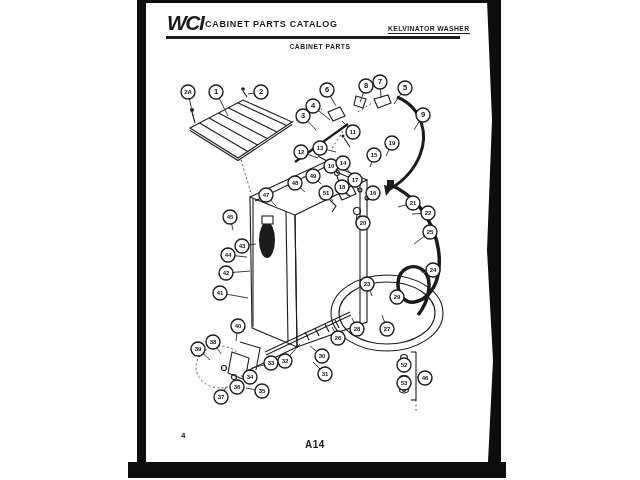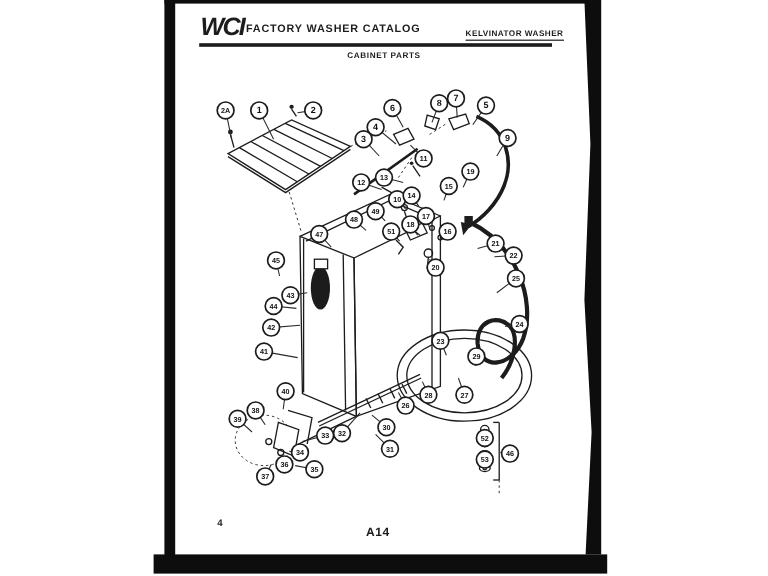--- a/index.html
+++ b/index.html
@@ -25,21 +25,21 @@
   .co-circle{fill:#ffffff;stroke:#1c1c1c;stroke-width:1.4;}
   .co-text{fill:#111;font-weight:bold;text-anchor:middle;font-family:"Liberation Sans",sans-serif;}
   .scanbar{fill:#0d0d0d;}
 </style>
 </head>
 <body>
 
 <div id="page">
 
   <div class="hdr" id="logo">WCI</div>
-  <div class="hdr" id="catalog-title">FACTORY WASHER CATALOG</div>
+  <div class="hdr" id="catalog-title">CABINET PARTS CATALOG</div>
   <div class="hdr" id="product-title">KELVINATOR WASHER</div>
   <div class="hdr" id="header-rule"></div>
   <div class="hdr" id="section-title">CABINET PARTS</div>
 
   <div class="hdr" id="page-num">4</div>
   <div class="hdr" id="page-code">A14</div>
 
   <svg id="diagram-svg" width="640" height="480" viewBox="0 0 640 480">
 
     <g>

